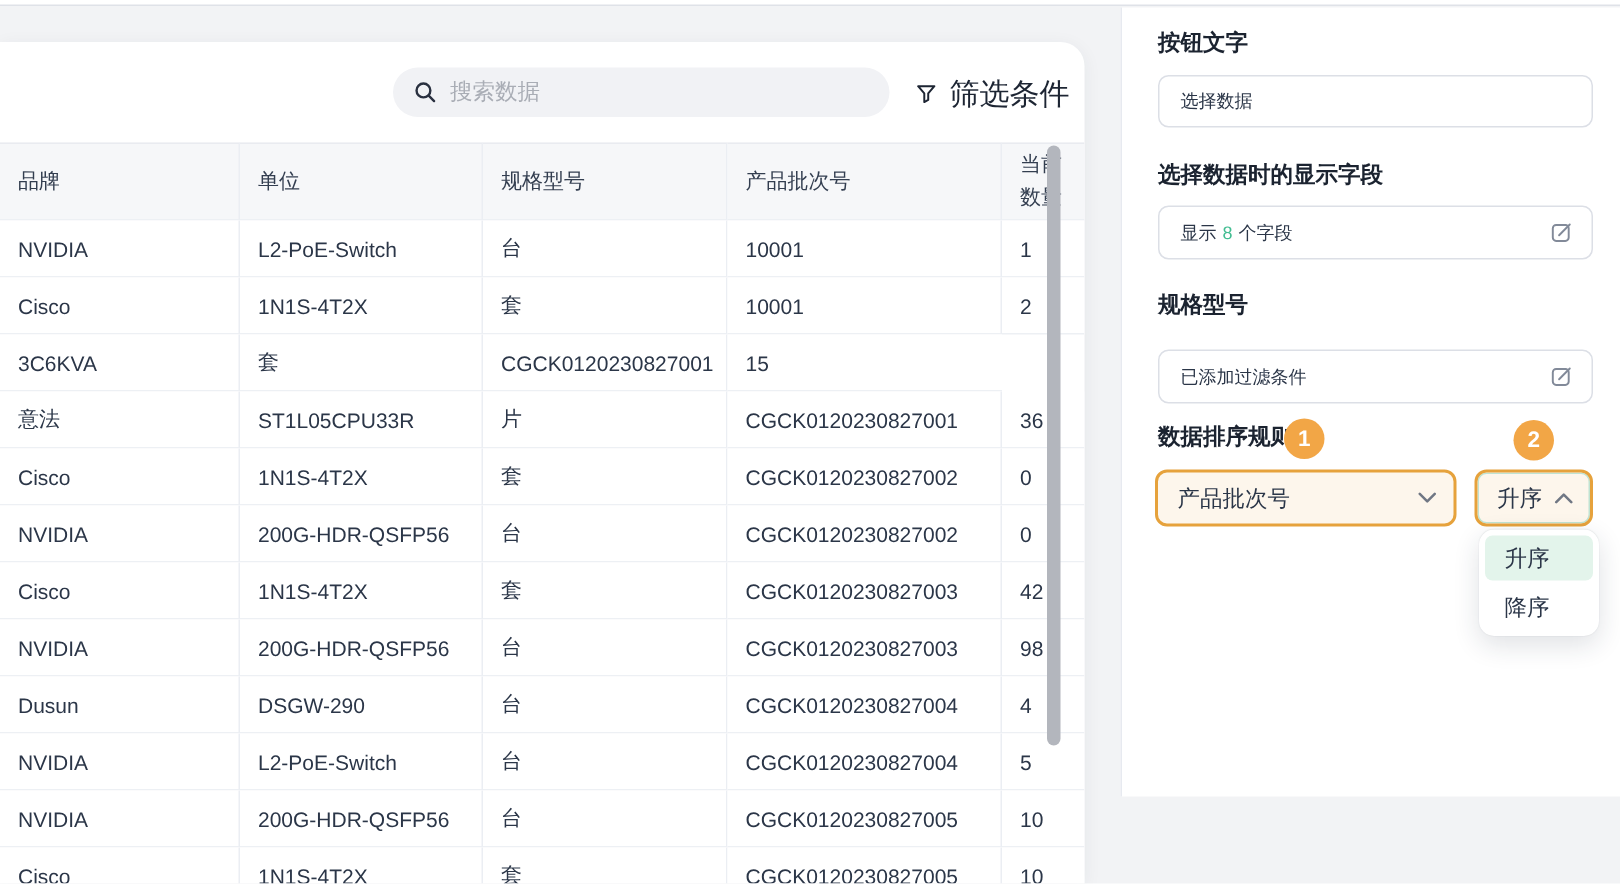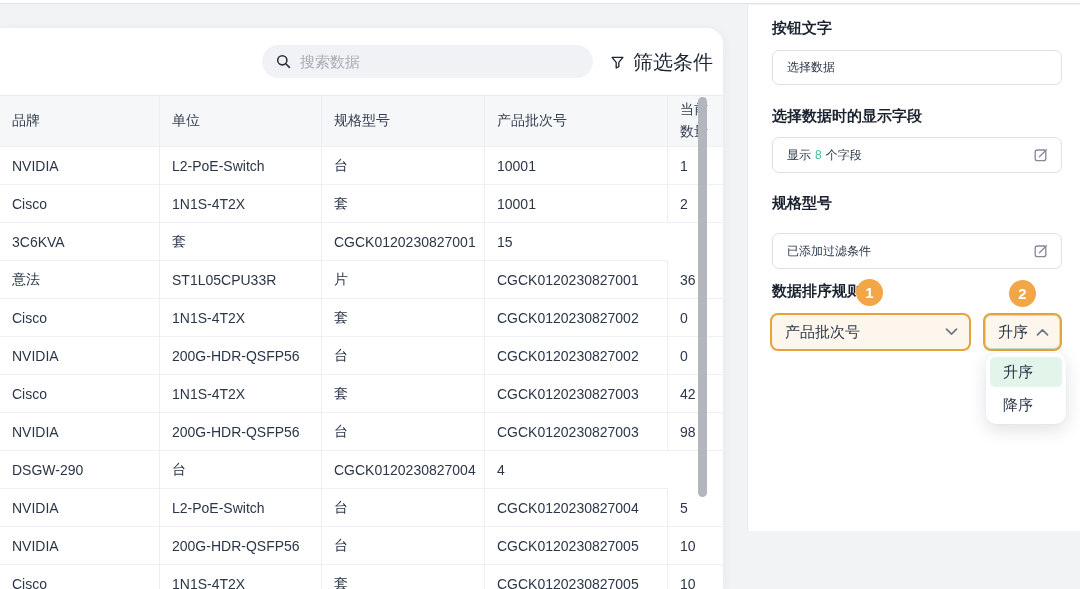--- a/index.html
+++ b/index.html
@@ -191,20 +191,21 @@
 
         <div class="tr">
           <div class="td">NVIDIA</div>
           <div class="td">200G-HDR-QSFP56</div>
           <div class="td">台</div>
           <div class="td">CGCK0120230827003</div>
           <div class="td">98</div>
         </div>
 
         <div class="tr">
+          <div class="td">Dusun</div>
           <div class="td">DSGW-290</div>
           <div class="td">台</div>
           <div class="td">CGCK0120230827004</div>
           <div class="td">4</div>
         </div>
 
         <div class="tr">
           <div class="td">NVIDIA</div>
           <div class="td">L2-PoE-Switch</div>
           <div class="td">台</div>

